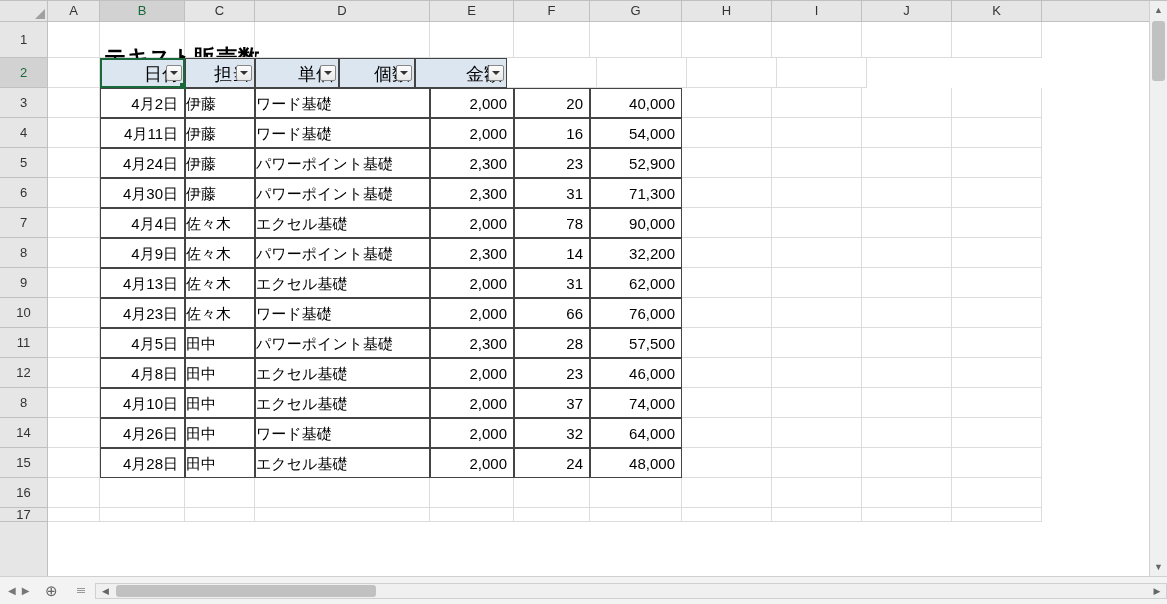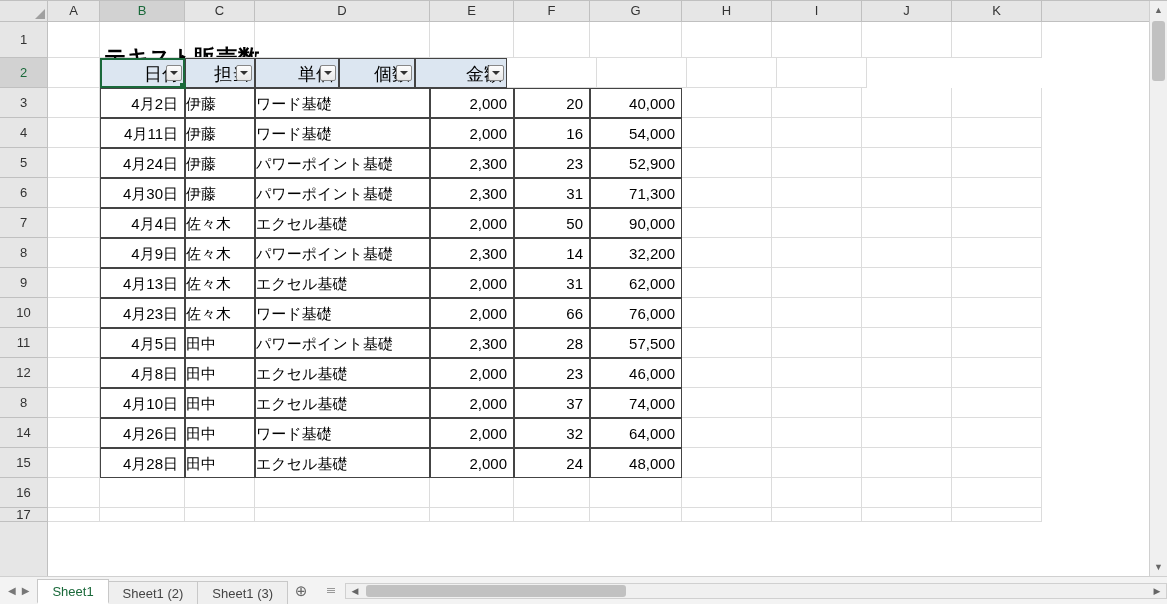--- a/index.html
+++ b/index.html
@@ -410,21 +410,21 @@
               <div class="cell col-I"></div>
               <div class="cell col-J"></div>
               <div class="cell col-K"></div>
             </div>
             <div class="row">
               <div class="cell col-A"></div>
               <div class="cell col-B tbl-cell tbl-right">4月4日</div>
               <div class="cell col-C tbl-cell tbl-left">佐々木</div>
               <div class="cell col-D tbl-cell tbl-left">エクセル基礎</div>
               <div class="cell col-E tbl-cell tbl-right">2,000</div>
-              <div class="cell col-F tbl-cell tbl-right">50</div>
+              <div class="cell col-F tbl-cell tbl-right">78</div>
               <div class="cell col-G tbl-cell tbl-right">90,000</div>
               <div class="cell col-H"></div>
               <div class="cell col-I"></div>
               <div class="cell col-J"></div>
               <div class="cell col-K"></div>
             </div>
             <div class="row">
               <div class="cell col-A"></div>
               <div class="cell col-B tbl-cell tbl-right">4月9日</div>
               <div class="cell col-C tbl-cell tbl-left">佐々木</div>
@@ -572,25 +572,20 @@
     <div class="sbtn">
         <span>▼</span>
       </div>
   </div>
 
   <div class="bottom">
     <div class="tab-nav">
       <span>◀</span>
       <span>▶</span>
     </div>
-    <div class="tabs" id="tabs">
-        <div class="tab active"><span>Sheet1</span></div>
-        <div class="tab"><span>Sheet1 (2)</span></div>
-        <div class="tab"><span>Sheet1 (3)</span></div>
-      </div>
     <div class="new-tab">
       <span>⊕</span>
     </div>
     <div class="hscroll">
       <div class="hsplit">
           <div></div>
           <div></div>
           <div></div>
         </div>
       <div class="htrack">

